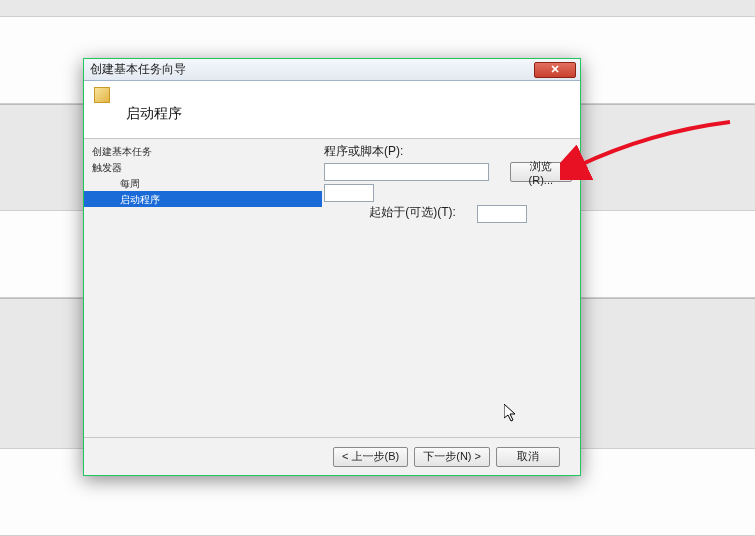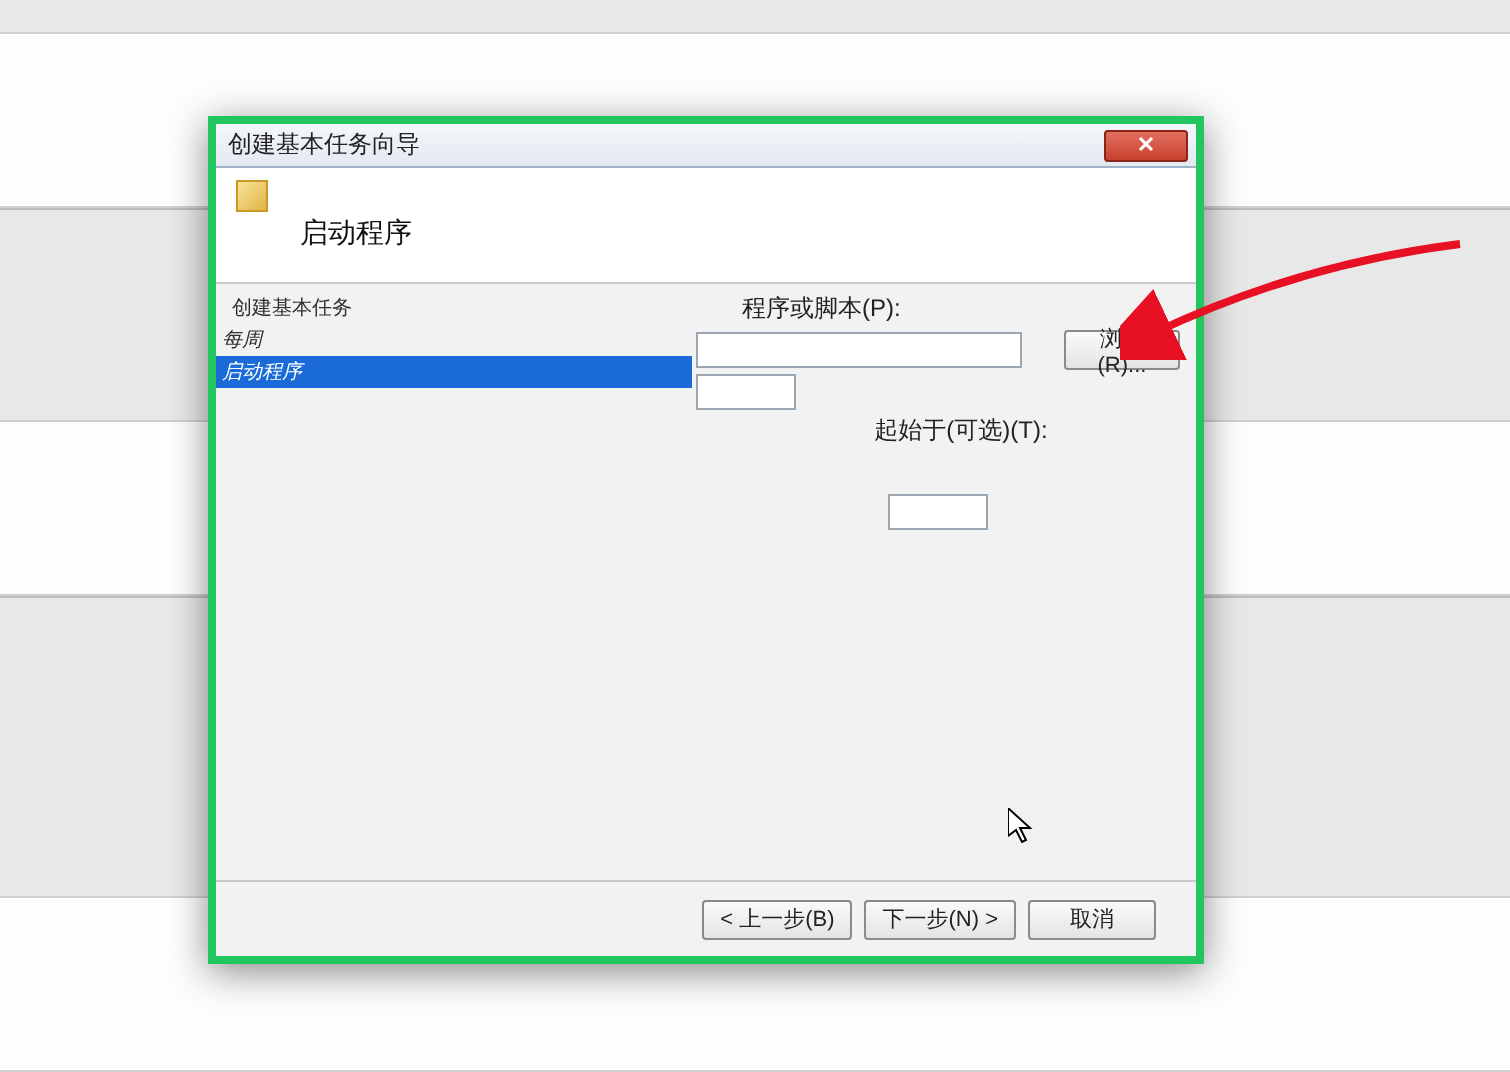--- a/index.html
+++ b/index.html
@@ -21,24 +21,24 @@
     border-top: 1px solid #cfcfcf;
     border-bottom: 1px solid #cfcfcf;
     box-shadow: 0 1px 0 #bcbcbc;
   }
   .bg-stripe.s1 { top: 16px; }
   .bg-stripe.s2 { top: 210px; }
   .bg-stripe.s3 { top: 448px; }
 
   .dialog {
     position: absolute;
-    left: 104px; top: 58px;
+    left: 83px; top: 58px;
     width: 498px;
     background: #fff;
-    border: 4px solid #22c55e;
+    border: 1px solid #22c55e;
     box-shadow: 0 4px 18px rgba(0,0,0,0.45);
   }
   .titlebar {
     height: 22px;
     background: linear-gradient(#f4f7fb,#e3e9f1);
     border-bottom: 1px solid #9fb4c9;
     display: flex;
     align-items: center;
     padding: 0 4px 0 6px;
     color: #222;
@@ -83,34 +83,34 @@
     width: 238px;
     padding: 4px 0;
     font-size: 10px;
   }
   .sidebar .item {
     padding: 2px 8px;
     color: #2f2f2f;
     height: 16px;
     line-height: 14px;
   }
-  .sidebar .item.indent { padding-left: 3px; font-style: italic; }
+  .sidebar .item.indent { padding-left: 36px; }
   .sidebar .item.selected {
     background: #1a6bd8;
     color: #fff;
   }
   .content {
     flex: 1;
     padding: 4px 8px 4px 2px;
     position: relative;
   }
   .field-row {
     margin-bottom: 2px;
   }
-  .lbl { color: #222; font-size: 12px; margin-bottom: 2px; margin-left: 23px; }
+  .lbl { color: #222; font-size: 12px; margin-bottom: 2px; }
   .row-flex { display: flex; align-items: center; gap: 21px; }
   input.txt {
     height: 18px;
     border: 1px solid #9aa6b2;
     background: #fff;
     font-size: 12px;
     padding: 0 3px;
   }
   .txt.big { width: 172px; }
   .txt.small { width: 50px; }
@@ -169,41 +169,42 @@
   </div>
 
   <div class="header-area">
     <span class="header-icon"></span>
     <div class="header-title">启动程序</div>
   </div>
 
   <div class="body">
     <div class="sidebar">
       <div class="item"><span>创建基本任务</span></div>
+      <div class="item"><span>触发器</span></div>
       <div class="item indent"><span>每周</span></div>
       <div class="item indent selected"><span>启动程序</span></div>
     </div>
 
     <div class="content">
       <div class="field-row">
         <div class="lbl">程序或脚本(P):</div>
         <div class="row-flex">
           <input class="txt big" value="" style="">
           <button class="btn">
               <span>浏览(R)...</span>
             </button>
         </div>
       </div>
       <div class="field-row">
         <div class="row-flex" style="justify-content:space-between;">
           <input class="txt small" value="" style="">
         </div>
       </div>
       <div class="field-row">
-        <div class="row-flex" style="justify-content:space-between;flex-direction:column;">
+        <div class="row-flex" style="justify-content:center;">
           <span class="lbl">起始于(可选)(T):</span>
           <input class="txt small" value="" style="">
         </div>
       </div>
     </div>
   </div>
 
   <div class="footer">
     <button class="btn">
         <span>&lt; 上一步(B)</span>

